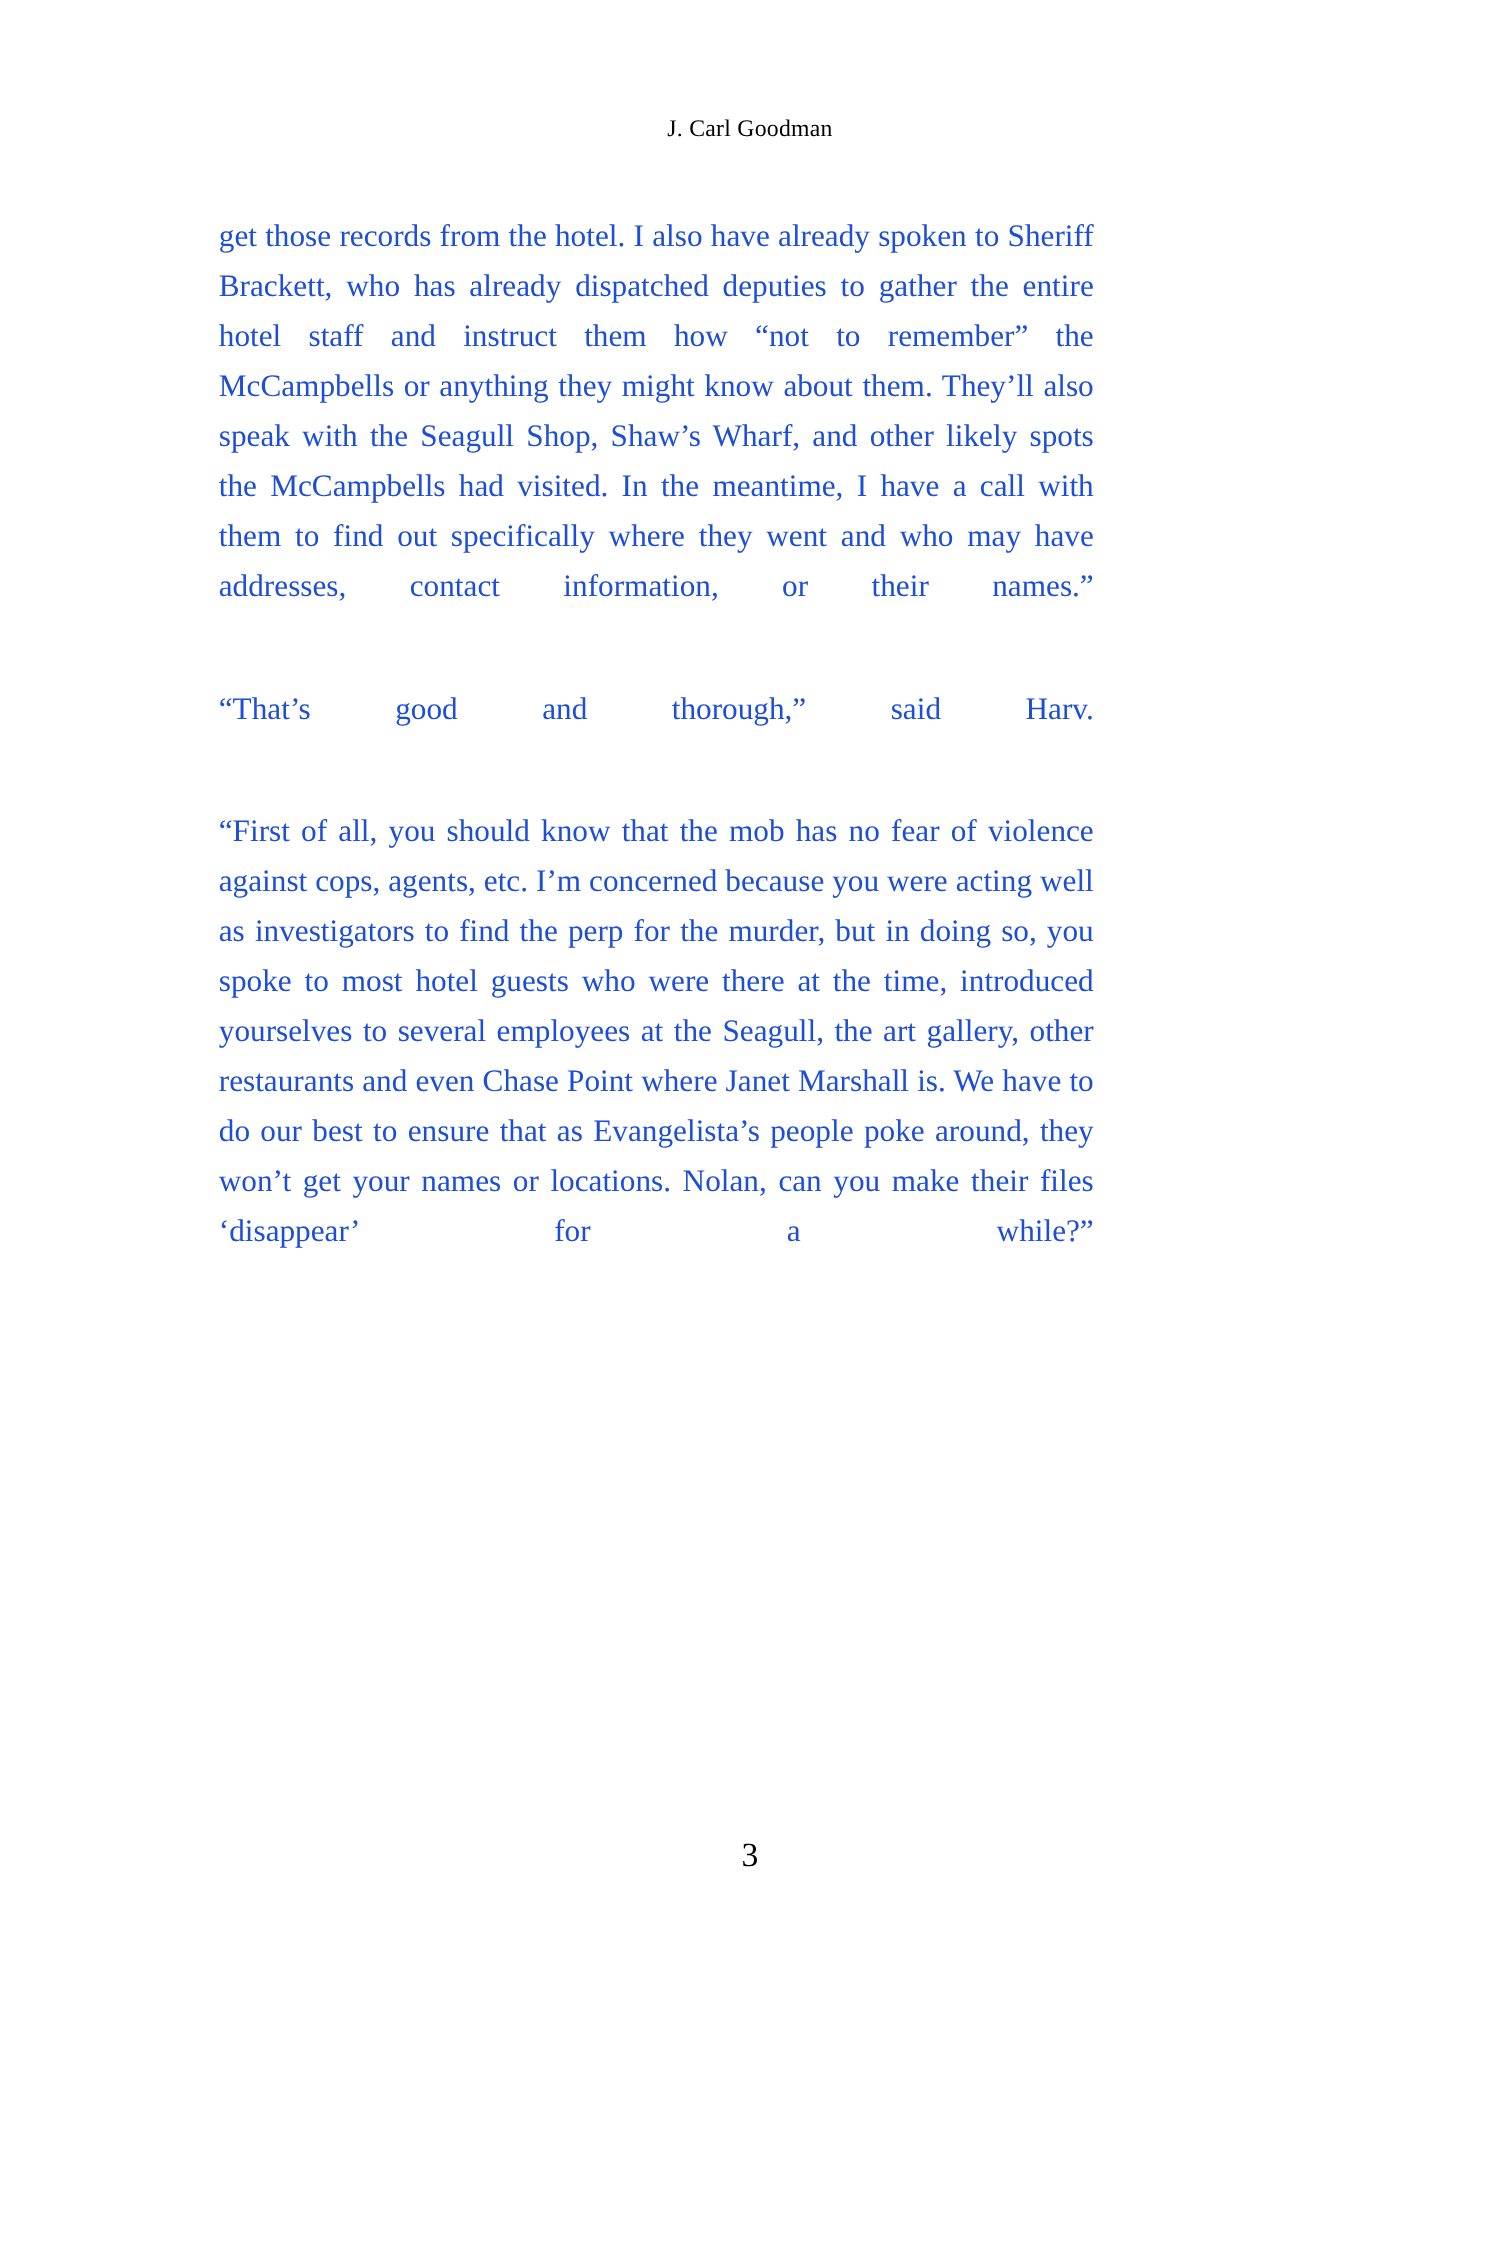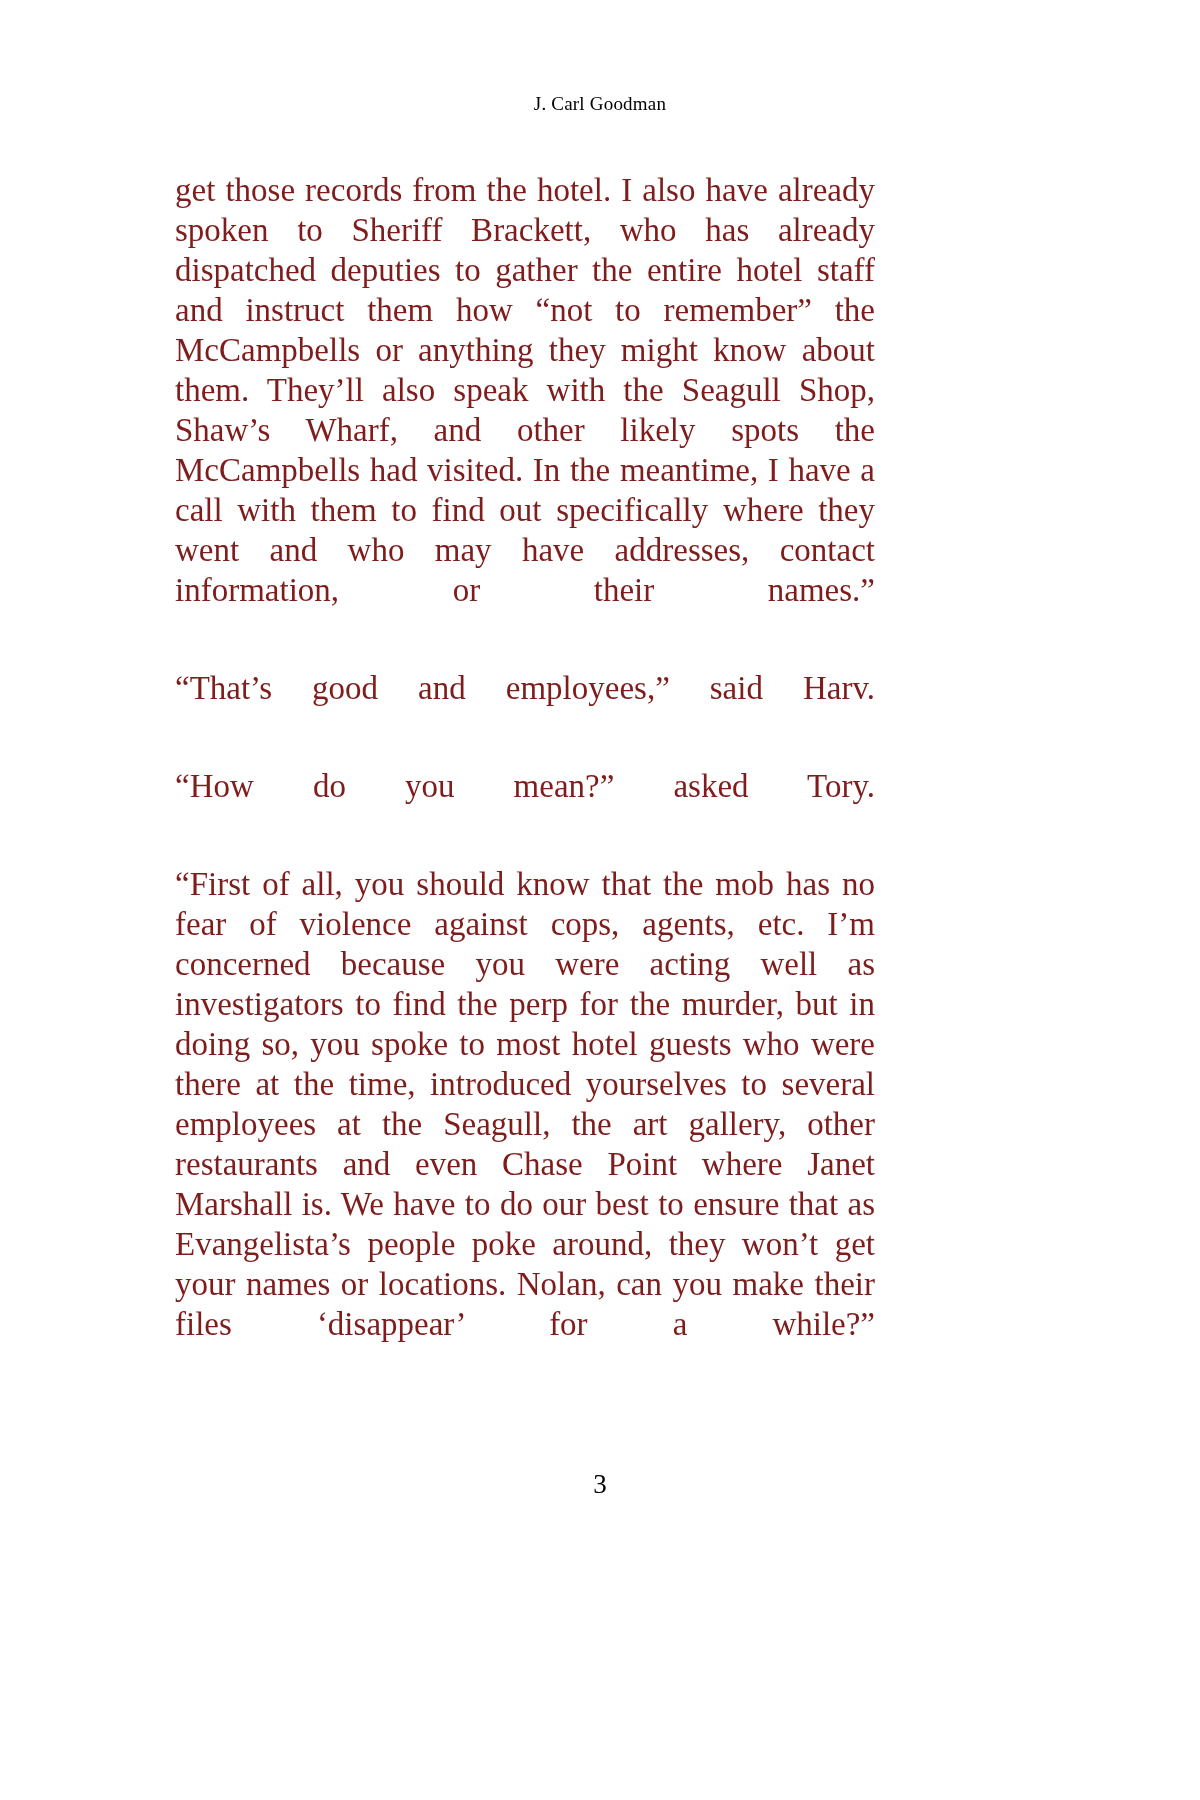--- a/index.html
+++ b/index.html
@@ -35,25 +35,25 @@
   
   .textblock {
     position: absolute;
     top: 170px;
     left: 175px;
     width: 700px;
   }
 
   .para {
     margin: 0 0 0 0;
-    font-size: 33px;
+    font-size: 25px;
     line-height: 40px;
     text-align: justify;
     text-justify: inter-word;
-    color: #7f1d1d;
+    color: #1d4ed8;
     hyphens: none;
     -webkit-hyphens: none;
   }
   .para + .para {
     margin-top: 18px;
   }
   
   .para::after {
     content: "";
     display: inline-block;
@@ -74,20 +74,19 @@
 </style>
 </head>
 <body>
 
 <div class="page">
 
   <div class="running-header">J. Carl Goodman</div>
 
   <div class="textblock">
     <p class="para">get those records from the hotel. I also have already spoken to Sheriff Brackett, who has already dispatched deputies to gather the entire hotel staff and instruct them how “not to remember” the McCampbells or anything they might know about them. They’ll also speak with the Seagull Shop, Shaw’s Wharf, and other likely spots the McCampbells had visited. In the meantime, I have a call with them to find out specifically where they went and who may have addresses, contact information, or their names.”</p>
-    <p class="para">“That’s good and employees,” said Harv.</p>
-    <p class="para">“How do you mean?” asked Tory.</p>
+    <p class="para">“That’s good and thorough,” said Harv.</p>
     <p class="para">“First of all, you should know that the mob has no fear of violence against cops, agents, etc. I’m concerned because you were acting well as investigators to find the perp for the murder, but in doing so, you spoke to most hotel guests who were there at the time, introduced yourselves to several employees at the Seagull, the art gallery, other restaurants and even Chase Point where Janet Marshall is. We have to do our best to ensure that as Evangelista’s people poke around, they won’t get your names or locations. Nolan, can you make their files ‘disappear’ for a while?”</p>
   </div>
 
   <div class="folio" style="bottom:300px;">3</div>
 
 </div>
 
 </body></html>

